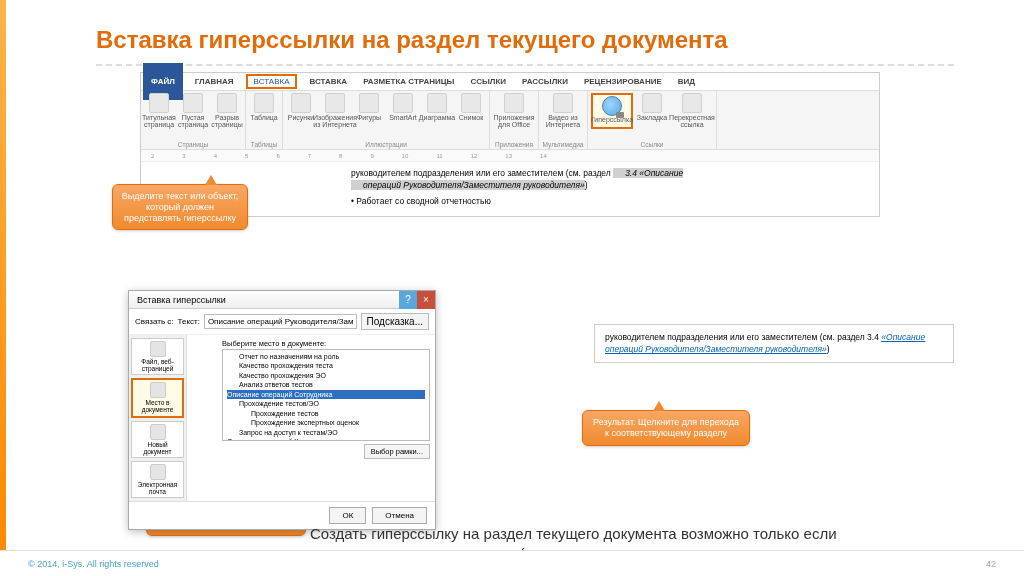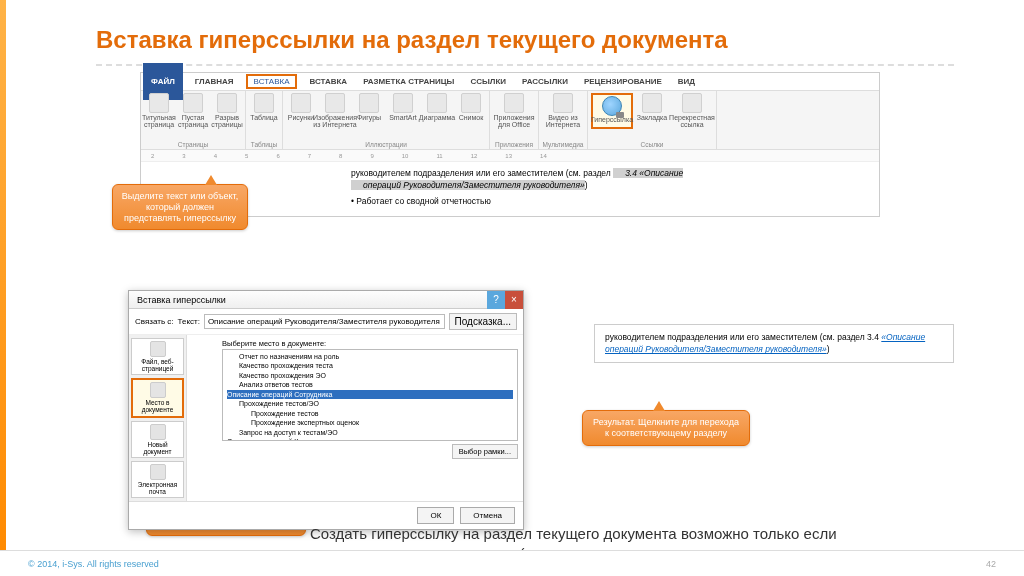--- a/index.html
+++ b/index.html
@@ -61,21 +61,21 @@
   }
   .co1 { left:104px; top:184px; width:136px;}
   .co1::after { top:-10px; right:30px; border-left:6px solid transparent; border-right:6px solid transparent; border-bottom:10px solid #F08A2E;}
   .co2 { left:574px; top:410px; width:168px;}
   .co2::after { top:-10px; left:70px; border-left:6px solid transparent; border-right:6px solid transparent; border-bottom:10px solid #F08A2E;}
   .co3 { left:138px; top:490px; width:160px;}
   .co3::after { top:-10px; left:60px; border-left:6px solid transparent; border-right:6px solid transparent; border-bottom:10px solid #F08A2E;}
 
   
   .dialog {
-    position:absolute; left:128px; top:290px; width:396px;
+    position:absolute; left:128px; top:290px; width:308px;
     background:#fff; border:1px solid #aaa;
     box-shadow:0 2px 8px rgba(0,0,0,.25);
     font-size:8px;
   }
   .dlg-title {
     height:18px; background:linear-gradient(#fdfdfd,#efefef); display:flex; align-items:center; justify-content:space-between;
     padding:0 0 0 8px; border-bottom:1px solid #ccc;
   }
   .dlg-title .wt { font-size:9px;}
   .dlg-btns { display:flex;}

